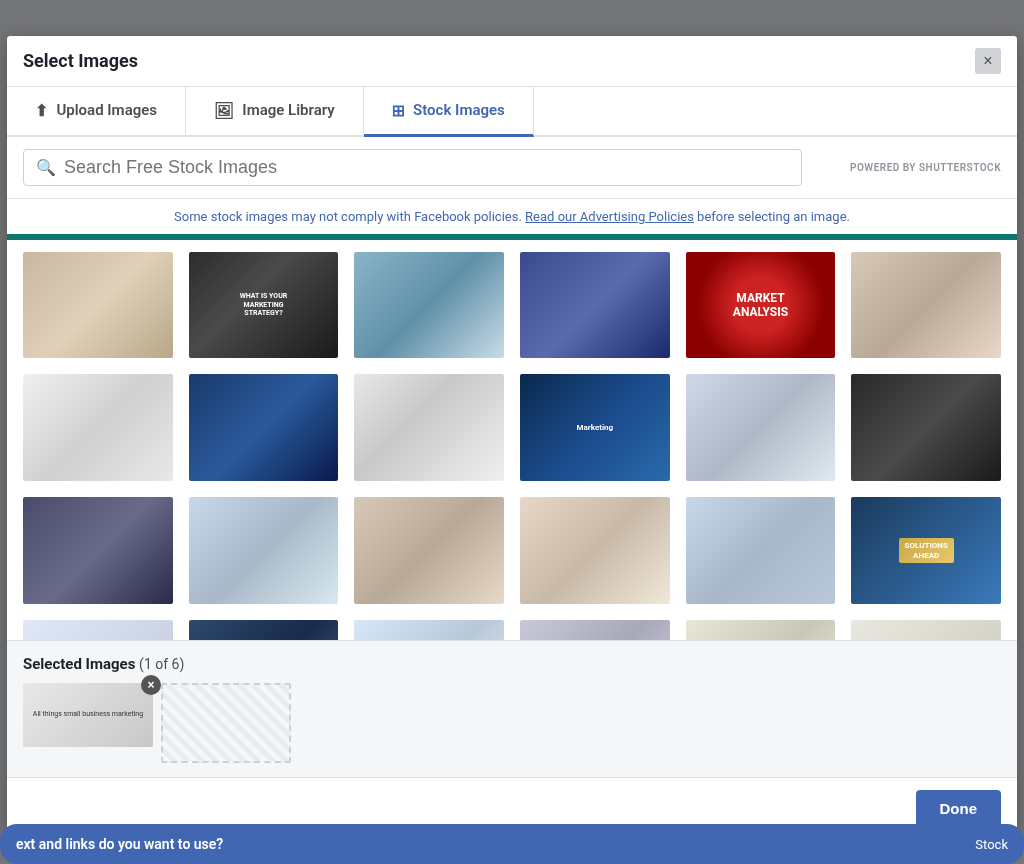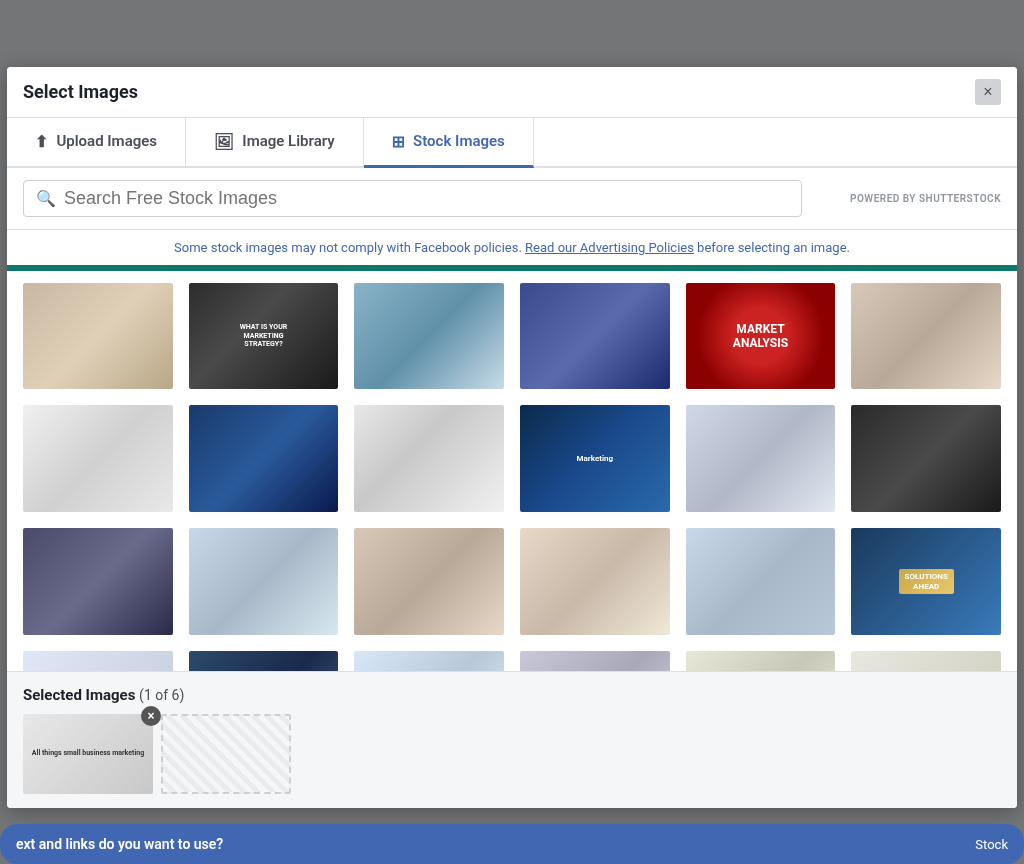--- a/index.html
+++ b/index.html
@@ -198,28 +198,27 @@
     }
     .selected-thumb {
       position: relative;
       width: 130px;
       height: 80px;
       border-radius: 2px;
       overflow: visible;
     }
     .selected-thumb .thumb-img {
       width: 130px;
-      height: 80px;
+      height: 64px;
       border-radius: 2px;
       background: linear-gradient(135deg, #e8e8e8 0%, #c8c8c8 100%);
       display: flex;
       align-items: center;
       justify-content: center;
       overflow: hidden;
-      font-weight: bold;
     }
     .selected-thumb .remove-btn {
       position: absolute;
       top: -8px; right: -8px;
       width: 20px; height: 20px;
       background: #555;
       border-radius: 50%;
       border: none;
       cursor: pointer;
       display: flex; align-items: center; justify-content: center;
@@ -391,20 +390,23 @@
         <div class="selected-thumb">
           <button class="remove-btn">×</button>
           <div class="thumb-img">
             <span class="selected-img-content">All things small business marketing</span>
           </div>
         </div>
         <div class="add-more-slot"></div>
       </div>
     </div>
 
+    <div class="modal-footer">
+      <button class="done-btn">Done</button>
+    </div>
 
   </div>
 </div>
 
 <div class="bottom-bar">
   <span class="bottom-text">ext and links do you want to use?</span>
   <span style="margin-left: auto; color:#fff; font-size:13px;">Stock</span>
 </div>
 
 </body></html>

